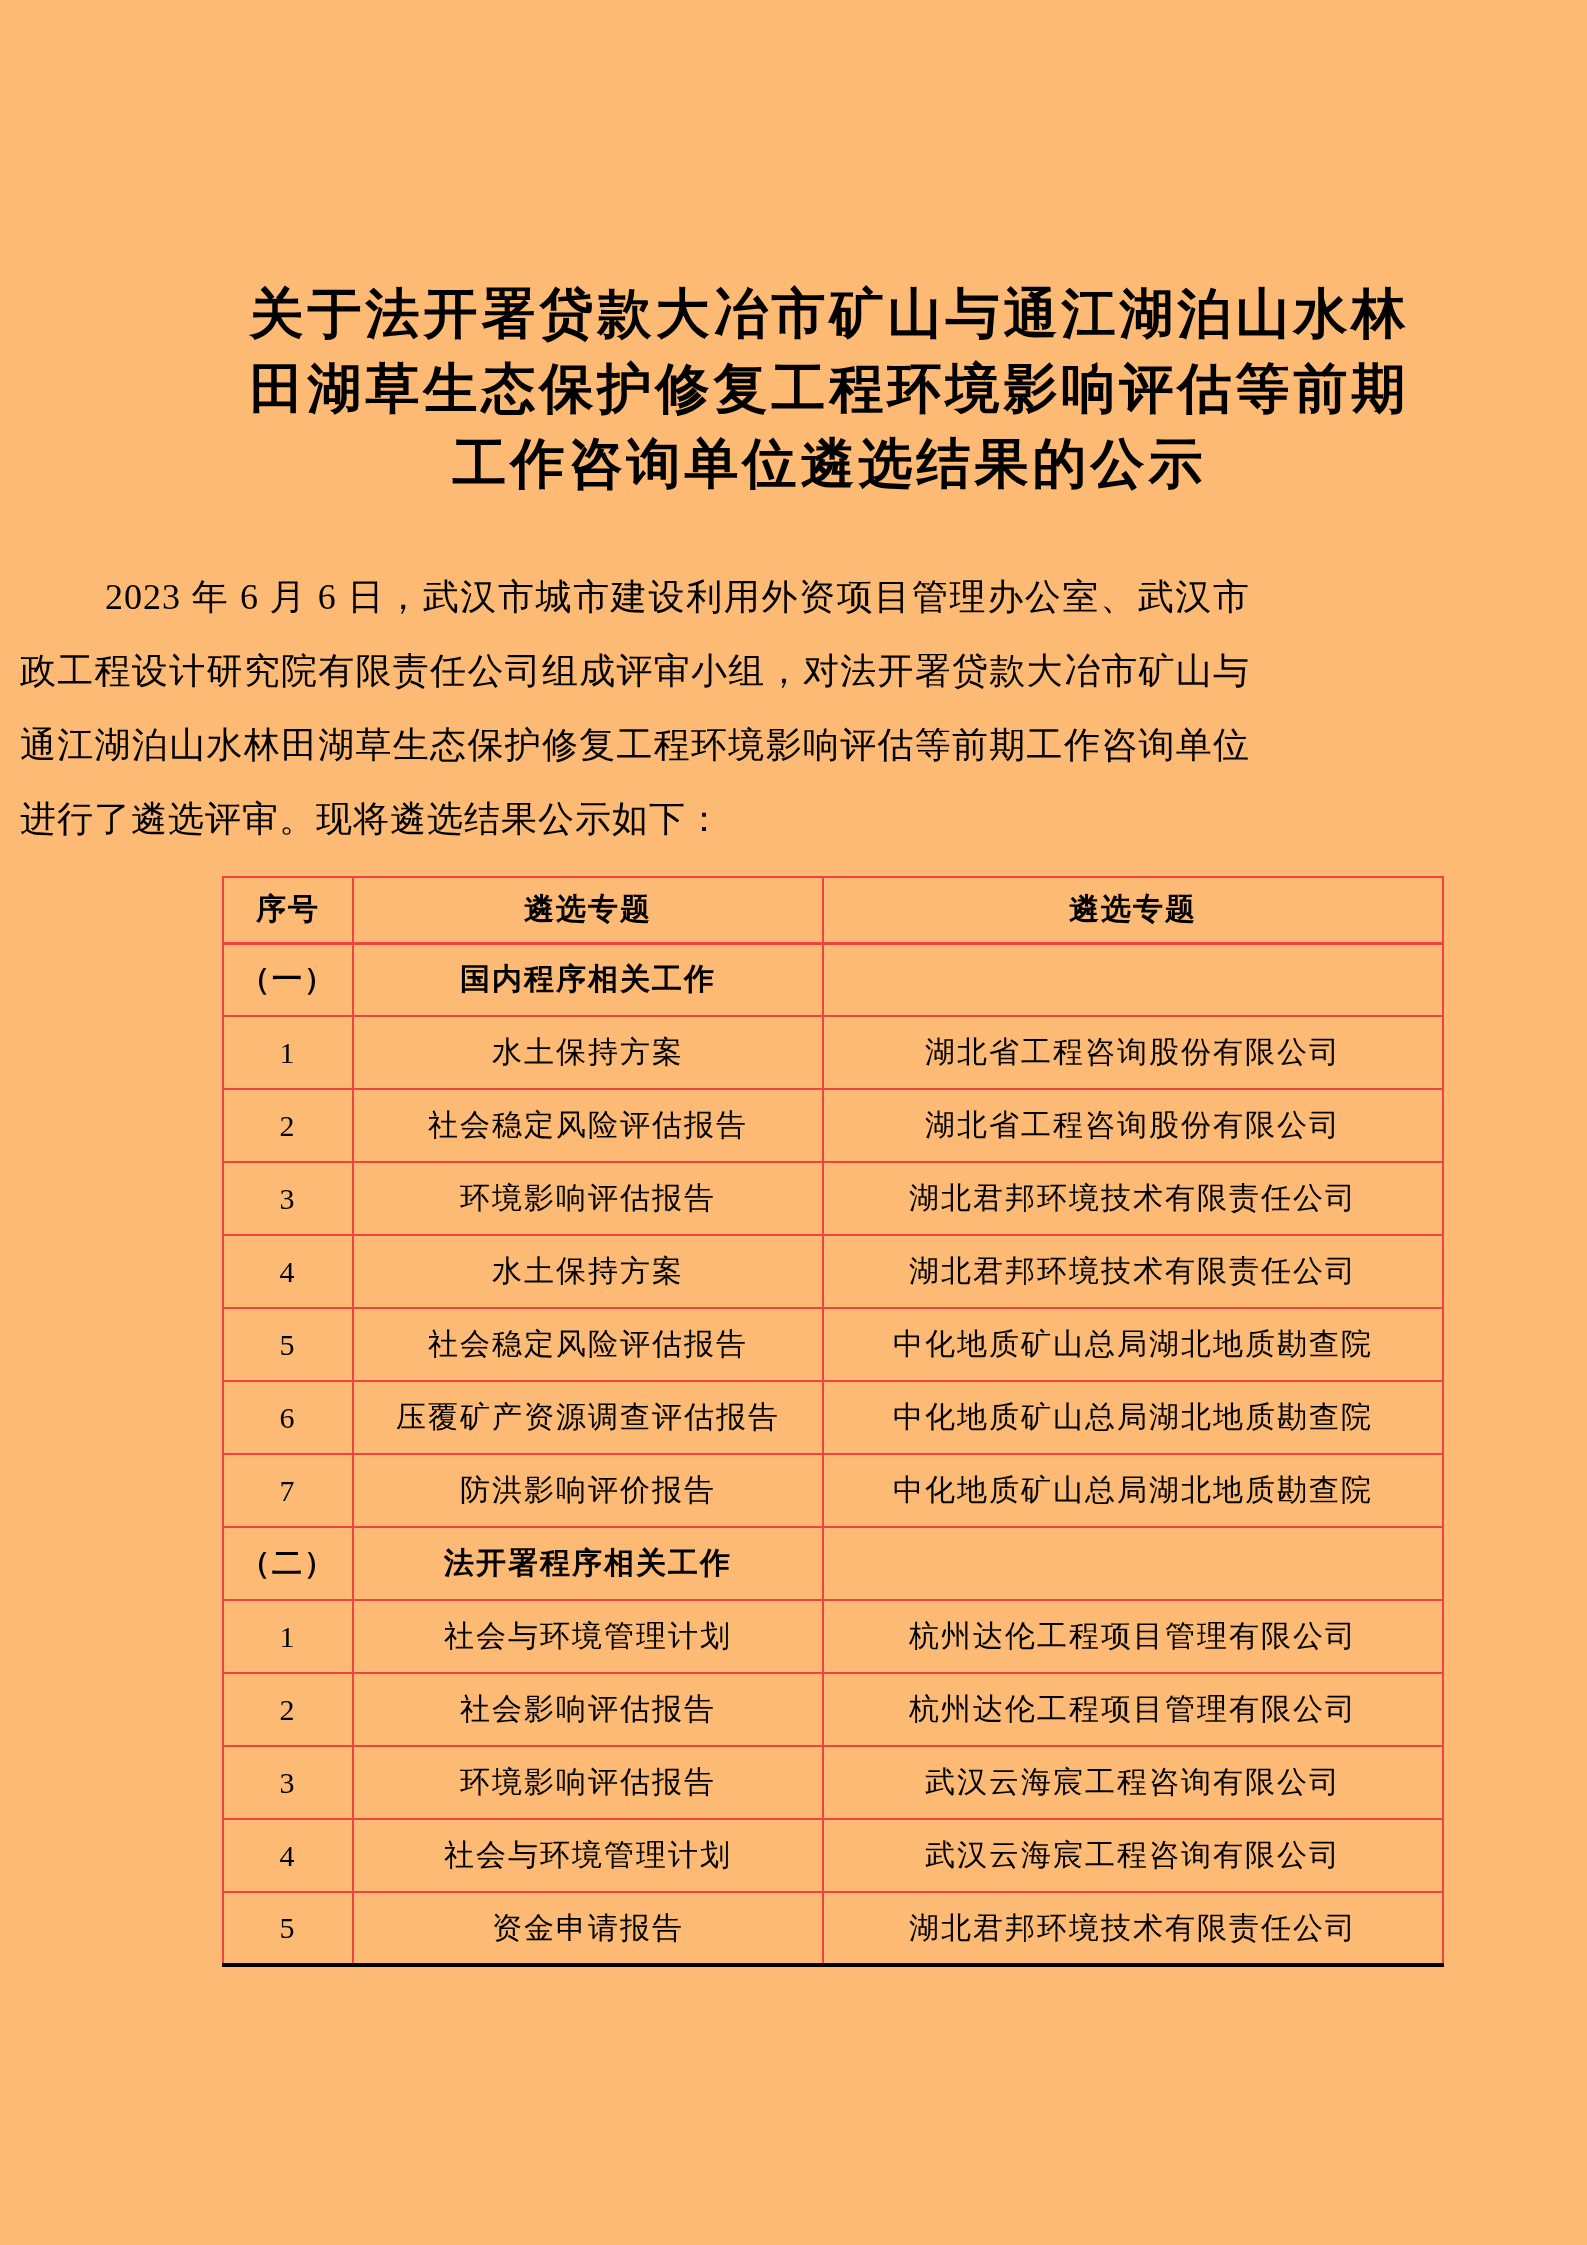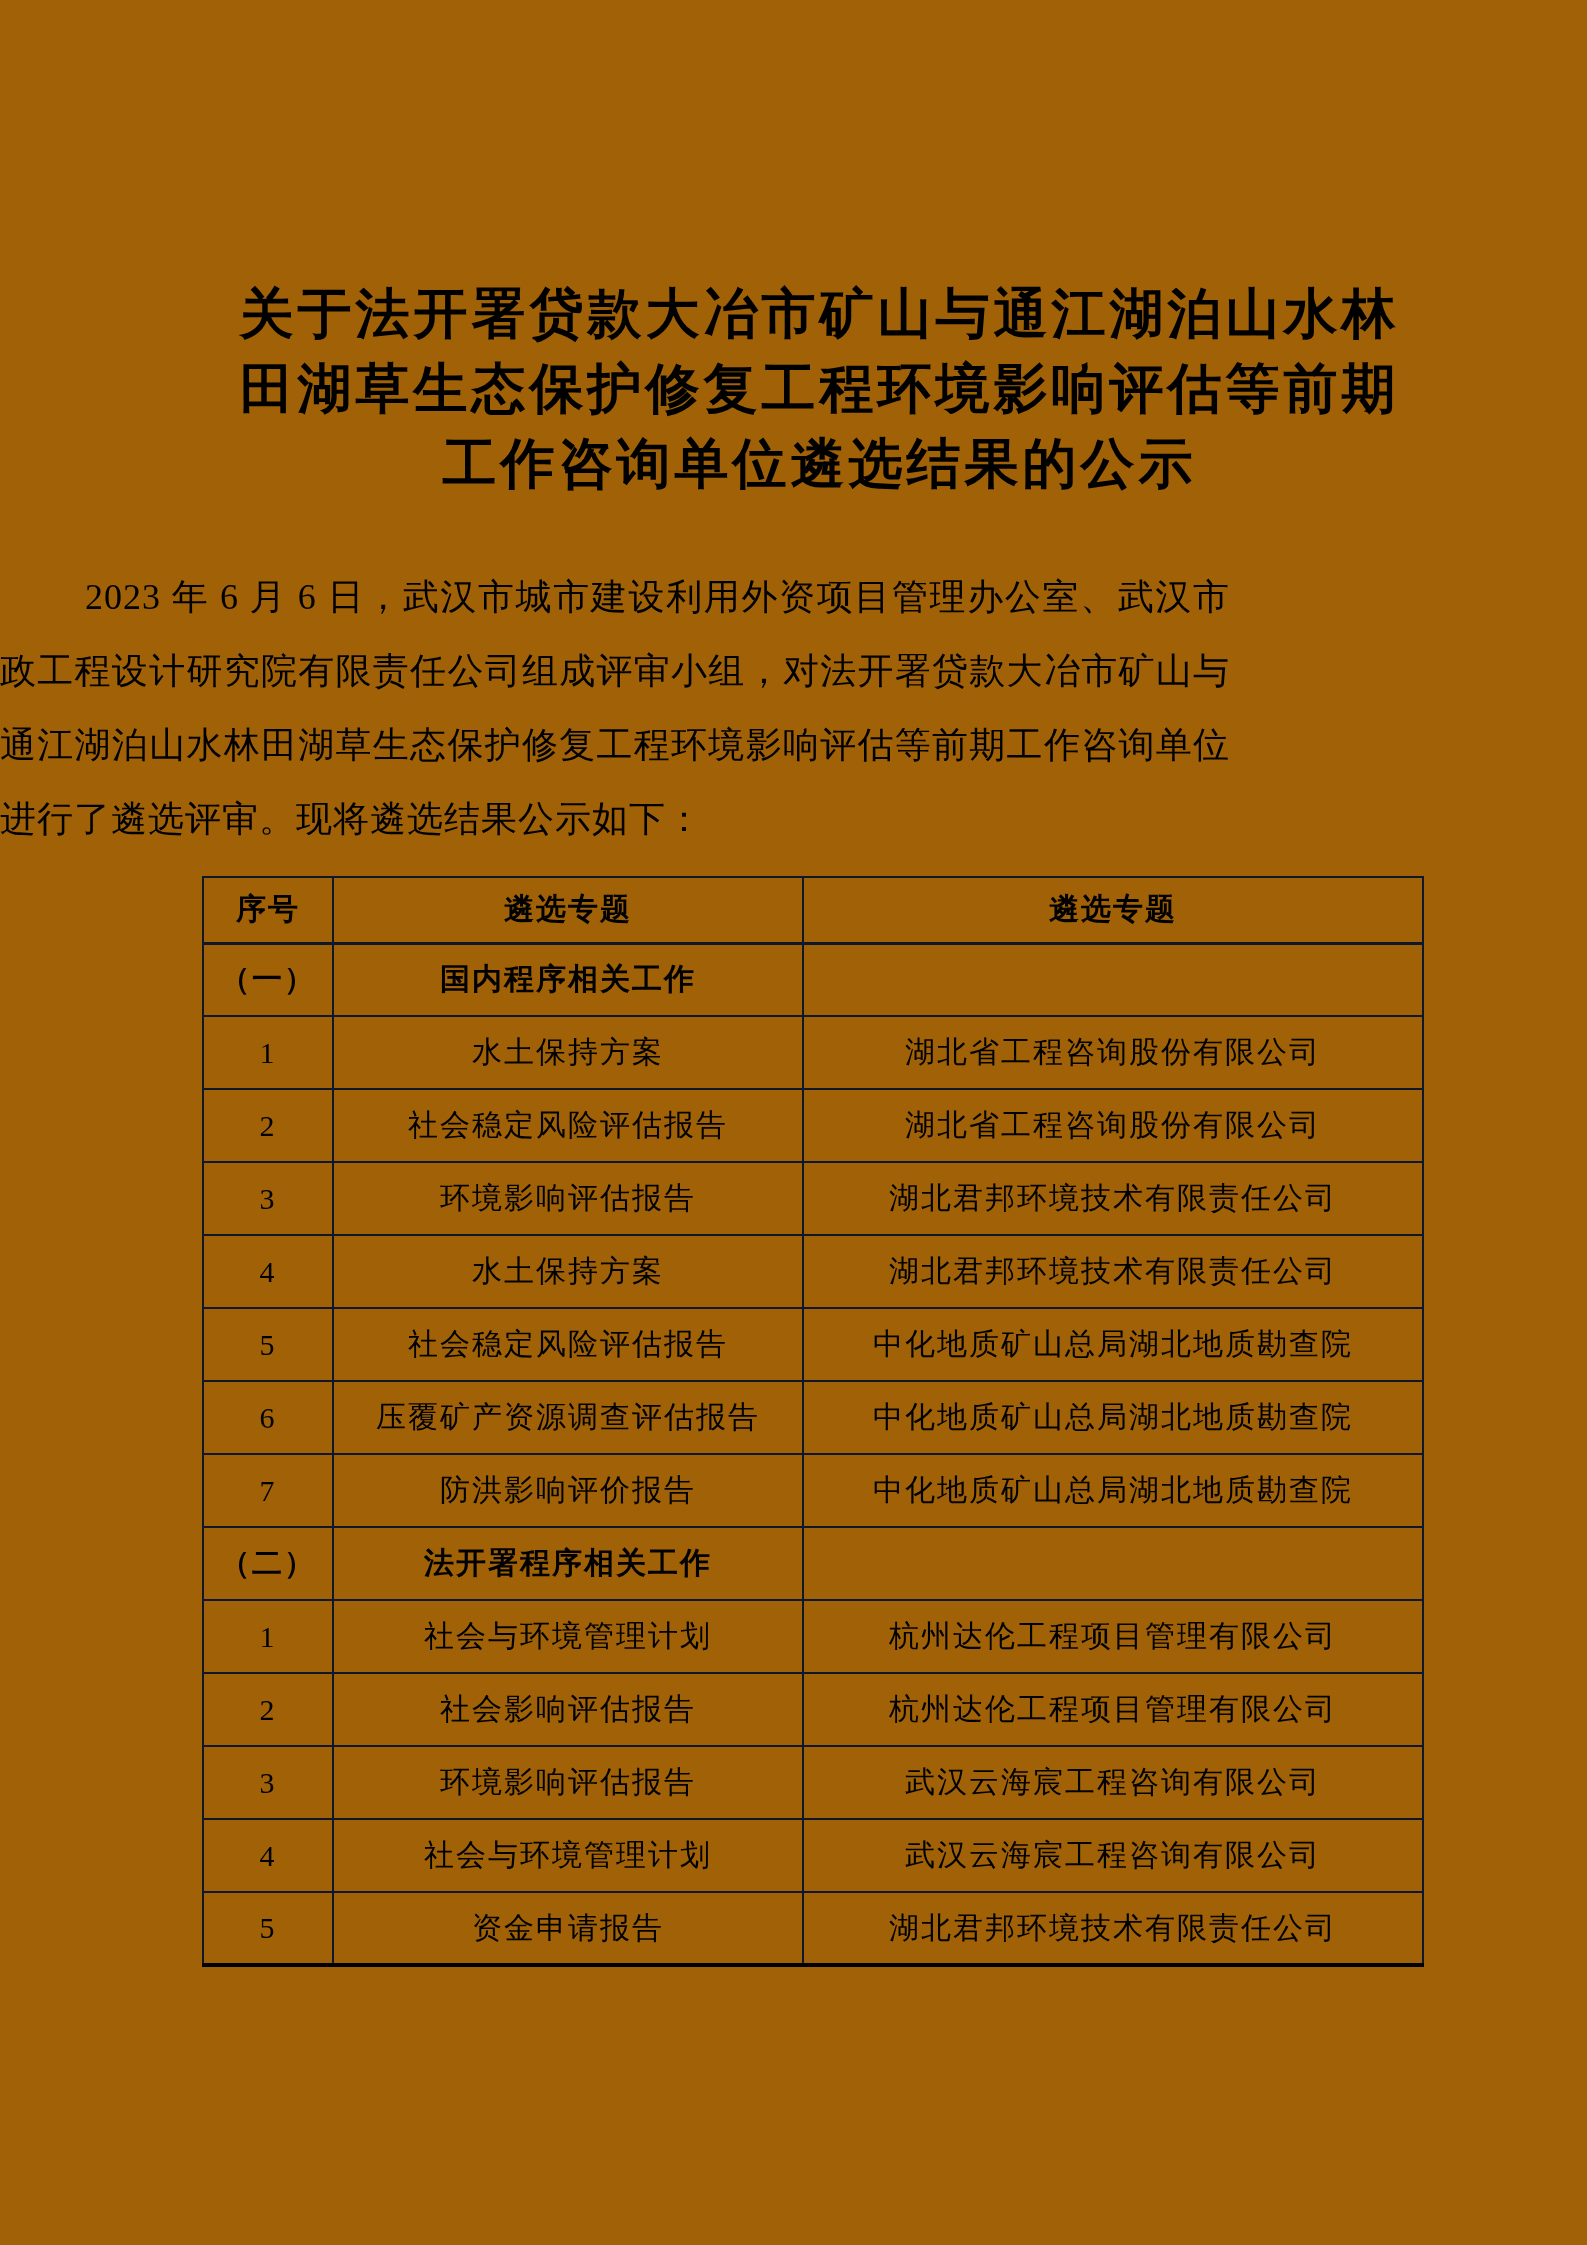--- a/index.html
+++ b/index.html
@@ -8,21 +8,22 @@
     width: 1587px;
     height: 2245px;
     position: relative;
     font-family: "Liberation Serif", "DejaVu Serif", serif;
     color: #000000;
     overflow: hidden;
   }
   .page {
     position: absolute;
     inset: 0;
-    background: #a16207;
+    background: #fdba74;
+    padding-left: 20px;
   }
   .doc-title {
     margin-top: 277px;
     padding: 0 150px 0 202px;
     text-align: center;
     font-weight: bold;
     font-size: 54px;
     line-height: 75px;
     letter-spacing: 4px;
     font-family: "Liberation Serif", "DejaVu Serif", serif;
@@ -42,21 +43,21 @@
     width: 1220px;
     border-collapse: collapse;
     table-layout: fixed;
     font-size: 30px;
   }
   .results-table col.c-no    { width: 130px; }
   .results-table col.c-topic { width: 470px; }
   .results-table col.c-unit  { width: 620px; }
   .results-table th,
   .results-table td {
-    border: 2px solid #0f172a;
+    border: 2px solid #ef4444;
     text-align: center;
     vertical-align: middle;
     padding: 0 6px;
     letter-spacing: 2px;
     overflow: hidden;
     white-space: nowrap;
   }
   .results-table thead th {
     height: 66px;
     font-weight: bold;

